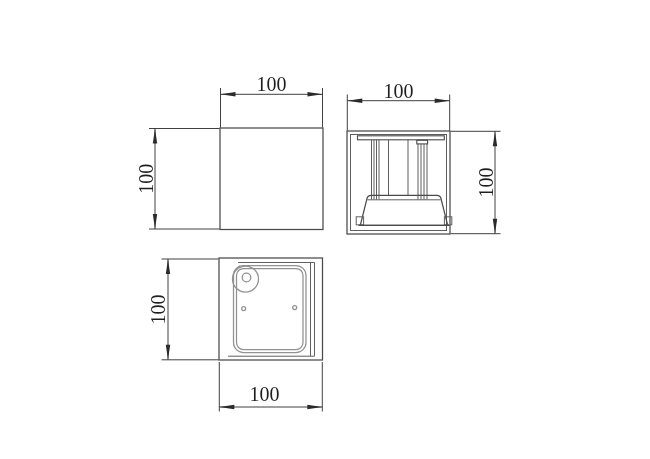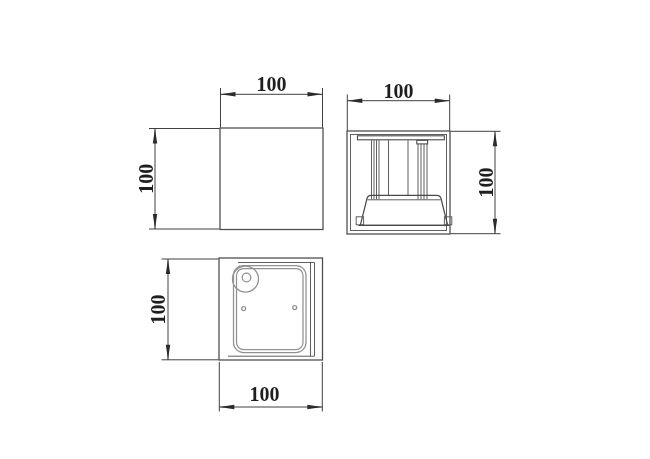--- a/index.html
+++ b/index.html
@@ -3,21 +3,20 @@
 <meta charset="utf-8">
 <style>
   html, body { margin: 0; padding: 0; }
   body { background: #ffffff; }
   .canvas {
     position: relative;
     width: 524px;
     height: 459px;
     background: var(--bg, #ffffff);
     overflow: hidden;
-    font-weight: bold;
   }
   svg { display: block; }
   .obj      { stroke: var(--object-line, #4a4a4a); fill: none; stroke-width: 1.25; }
   .obj-fill { stroke: var(--object-line, #4a4a4a); fill: #ffffff; stroke-width: 1.1; }
   .mid      { stroke: var(--mid-line, #5f5f5f); fill: none; stroke-width: 1; }
   .light    { stroke: var(--light-line, #929292); fill: none; stroke-width: 1.25; }
   .dim      { stroke: var(--dim-line, #2b2b2b); fill: none; stroke-width: 0.9; }
   .arrow    { fill: var(--dim-line, #2b2b2b); stroke: none; }
   .dim-text {
     font-family: "Liberation Serif", "DejaVu Serif", serif;

